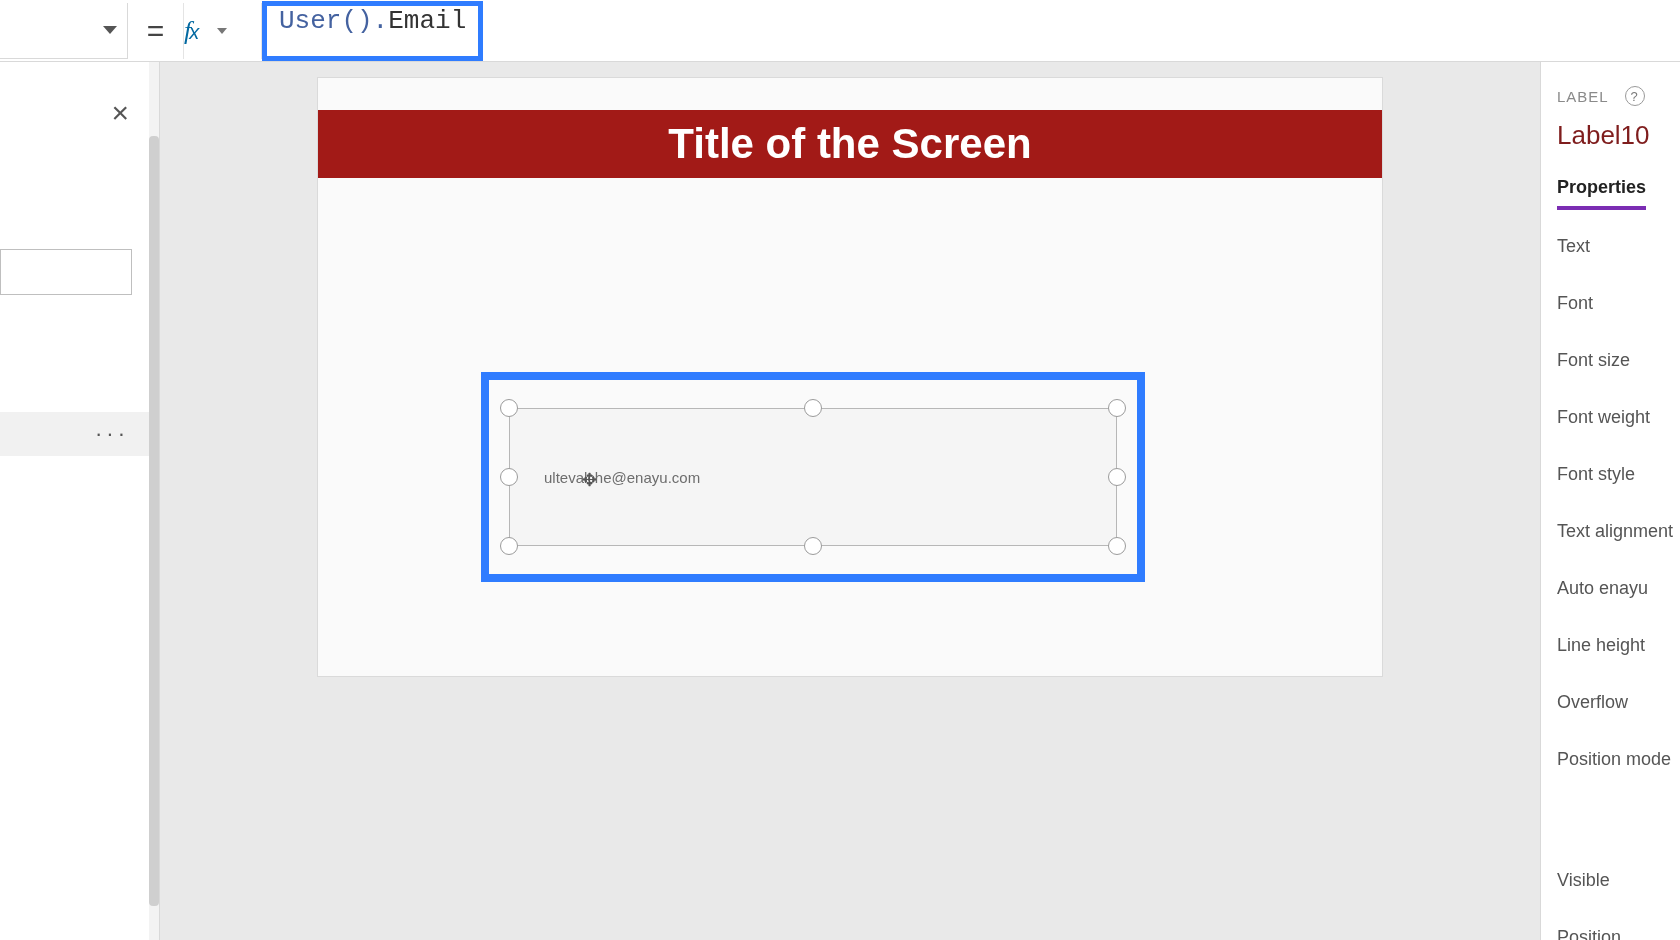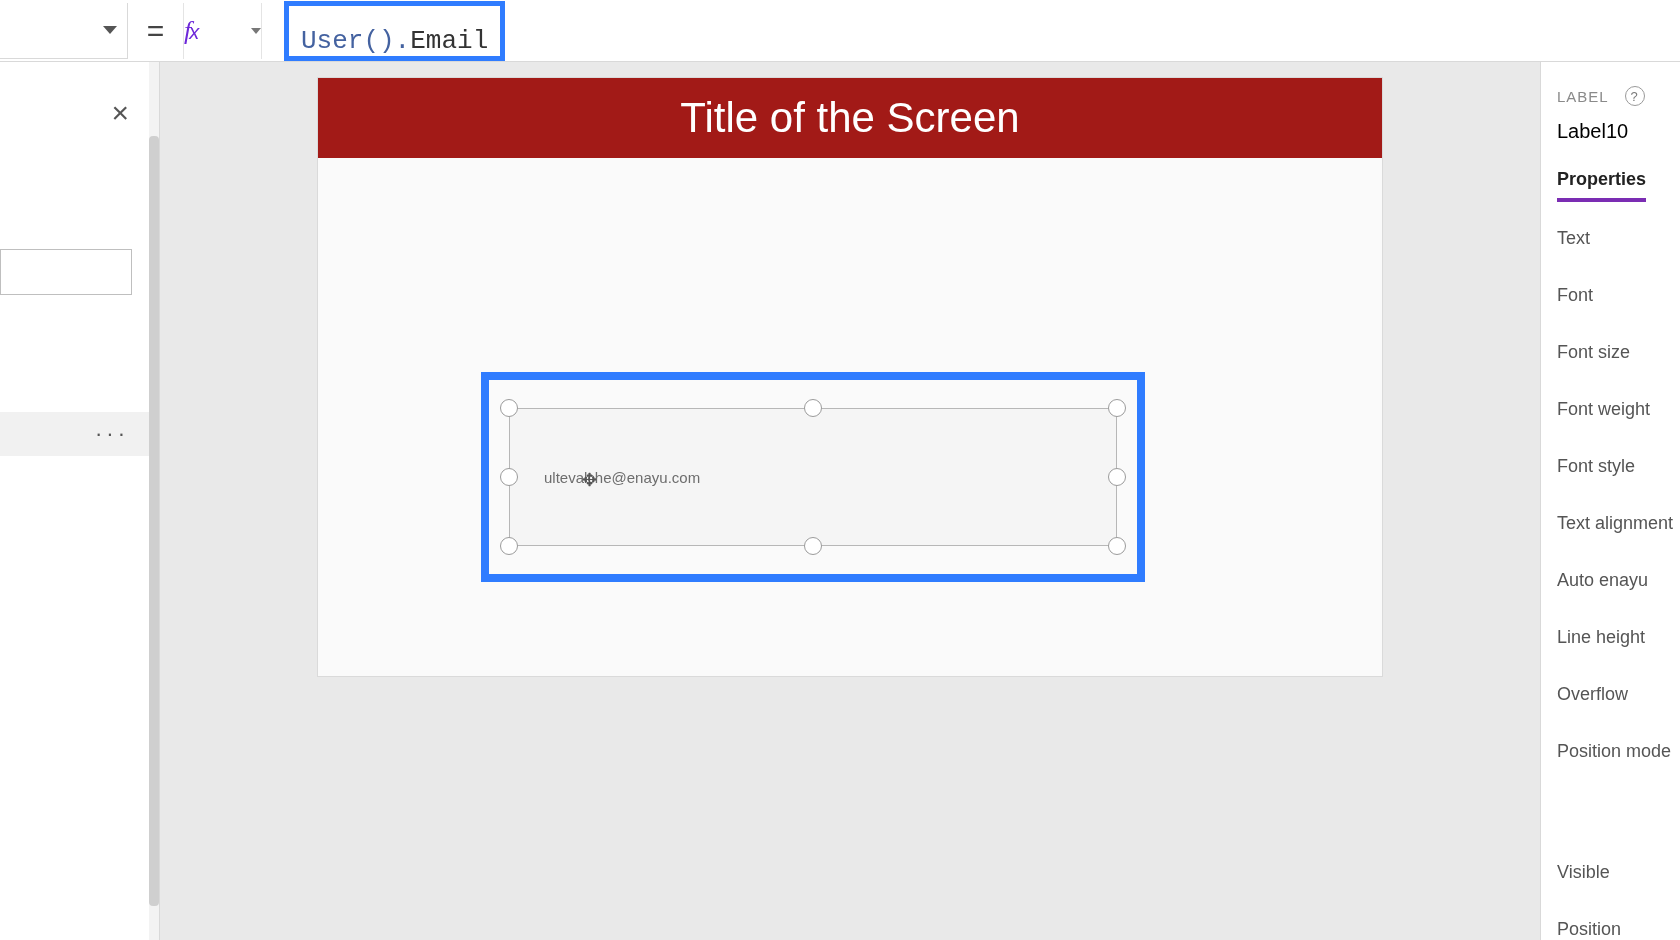--- a/index.html
+++ b/index.html
@@ -27,36 +27,35 @@
     border-top: 8px solid #555;
   }
   .equals {
     width: 56px; text-align: center;
     font-size: 30px; color: #444;
     border-right: 1px solid #e4e4e4;
     height: 56px; line-height: 56px;
   }
   .fx {
     width: 78px; height: 56px;
-    display: flex; align-items: center; justify-content: space-between;
+    display: flex; align-items: center; justify-content: flex-start;
     border-right: 1px solid #e4e4e4;
     gap: 18px;
-    color: #6d28d9;
+    color: #0369a1;
   }
   .fx-italic { font-style: italic; font-family: "Times New Roman", serif; font-size: 26px; }
   .fx-x { font-style: italic; font-size: 20px; margin-left: -2px; }
   .fx .chev-down { border-top-color: #777; border-left-width:5px; border-right-width:5px; border-top-width:6px; }
 
   .formula-input-wrap {
     border: 5px solid #2f7cff;
     height: 60px;
     padding: 0 12px;
-    display: flex; align-items: flex-end;
+    display: flex; align-items: flex-start;
     min-width: 195px;
-    margin-left: 22px;
   }
   .formula-input {
     font-family: "Consolas", "Courier New", monospace;
     font-size: 26px;
   }
   .formula-input .tok-struct { color: #4462a0; }
   .formula-input .tok-member { color: #333; }
 
   
   .workspace {
@@ -104,24 +103,24 @@
     display: flex; justify-content: center;
   }
   .screen {
     position: absolute;
     top: 16px;
     width: 1064px; height: 598px;
     background: #fafafa;
     box-shadow: 0 0 0 1px #dadada;
   }
   .screen-header {
-    height: 80px;
+    height: 68px;
     background: #a21a17;
     display: flex; align-items: center; justify-content: center;
-    color: #fff; font-weight: 400; font-size: 42px;
+    color: #fff; font-weight: 700; font-size: 42px; margin-top: 32px;
   }
 
   
   .highlight-box {
     position: absolute;
     top: 310px; left: 321px;
     width: 664px; height: 210px;
     border: 8px solid #2f7cff;
     background: rgba(255,255,255,0);
   }
@@ -172,21 +171,21 @@
   }
   .rp-kind {
     color: #8a8a8a; font-size: 15px; letter-spacing: 1px;
     display: flex; align-items: center; gap: 16px;
   }
   .q-circle {
     width: 20px; height: 20px; border: 1.5px solid #9a9a9a; border-radius: 50%;
     display: inline-flex; align-items: center; justify-content: center;
     font-size: 13px; color: #7a7a7a;
   }
-  .rp-name { margin-top: 14px; font-size: 20px; color: #000000; }
+  .rp-name { margin-top: 14px; font-size: 26px; color: #7f1d1d; }
   .rp-tab {
     margin-top: 26px;
     font-size: 18px; font-weight: 700; color: #222;
     display: inline-block;
     padding-bottom: 8px;
     border-bottom: 4px solid #7b2db3;
   }
   .rp-list { margin-top: 26px; display: flex; flex-direction: column; gap: 36px; }
   .rp-item { color: #555; font-size: 18px; }
   .rp-gap  { height: 28px; }

